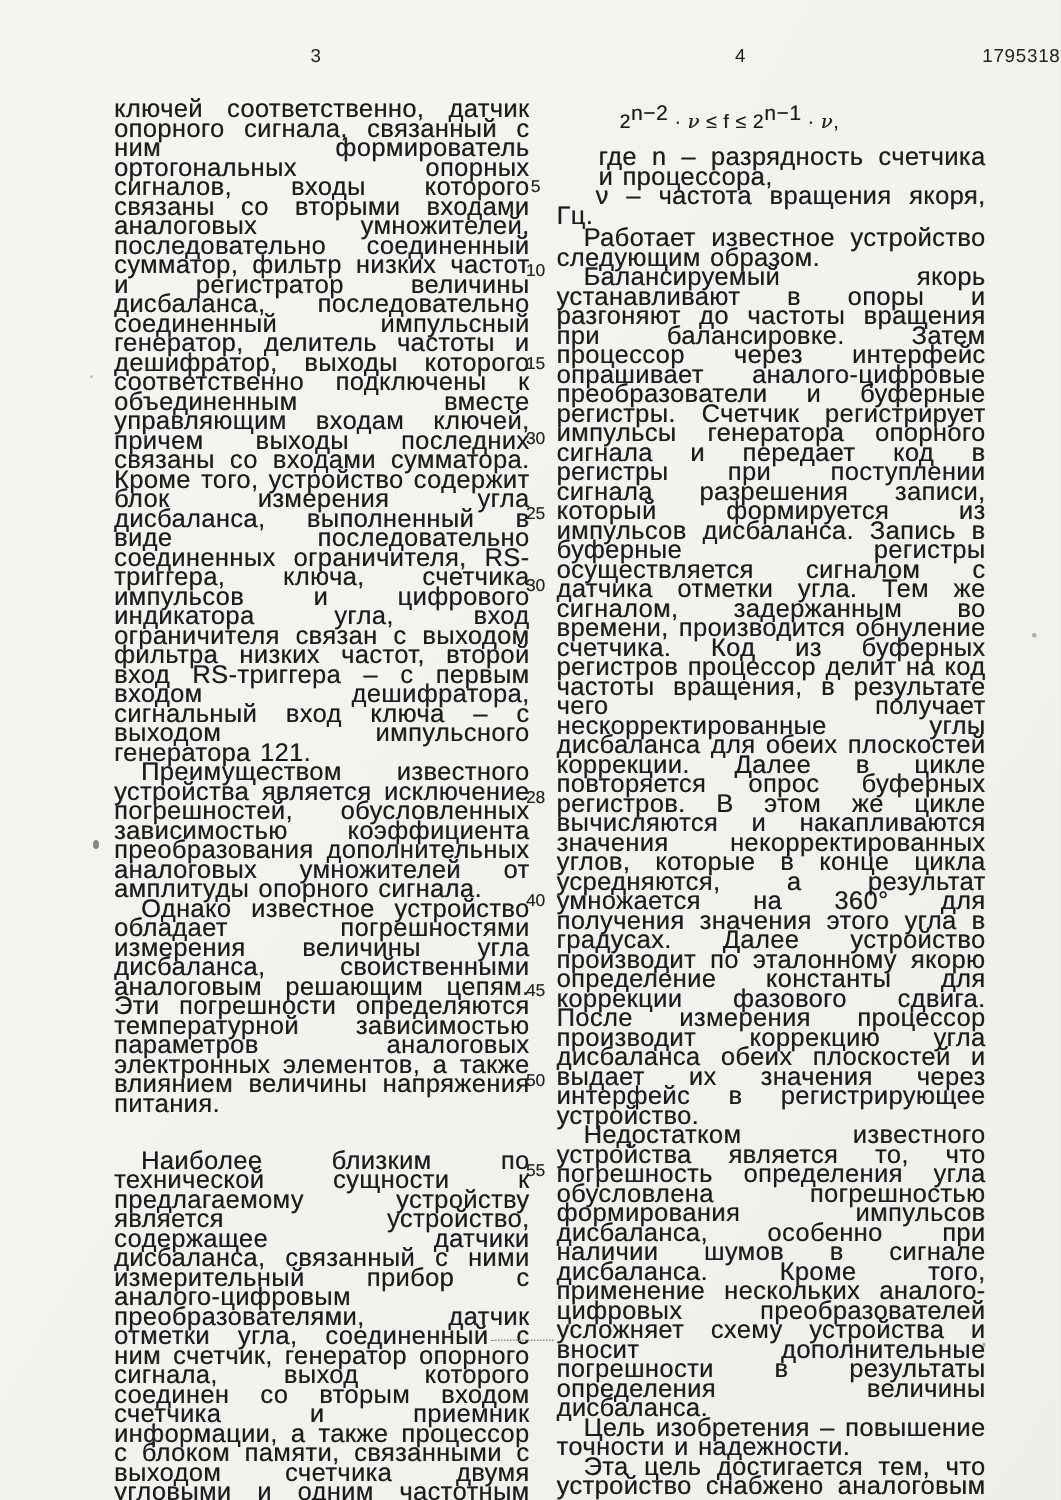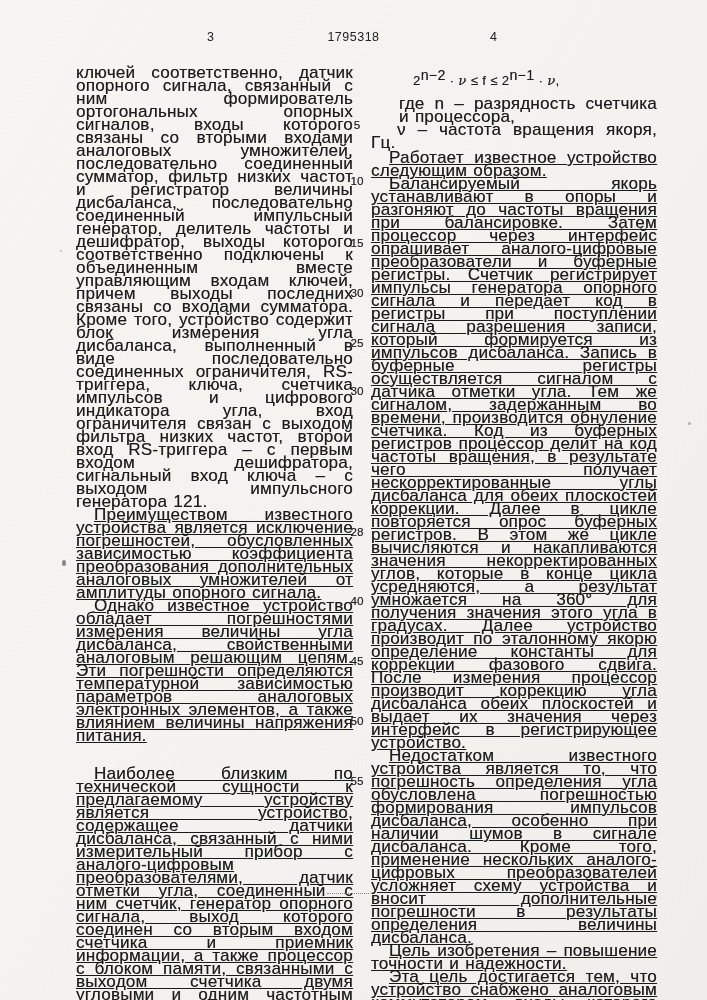--- a/index.html
+++ b/index.html
@@ -10,34 +10,34 @@
     -webkit-font-smoothing:antialiased;
   }
   .page{
     position:relative;width:707px;height:1000px;overflow:hidden;
     background:linear-gradient(120deg,#f6f5f1 0%,#f3f2ee 55%,#efeeea 100%);
     color:#1c1c1c;
   }
   
   .header-num{position:absolute;top:30px;font-size:12.5px;color:#222;}
   .pg-left{left:207px;}
-  .patent-no{left:0;right:0;text-align:center;letter-spacing:0.5px;}
+  .patent-no{left:0;right:0;text-align:right;letter-spacing:0.5px;}
   .pg-right{left:490px;}
   
   .col{position:absolute;top:66px;}
   .col-left{left:76px;width:277px;}
   .col-right{left:371px;top:62px;width:286px;}
   .col p{
     margin:0;text-align:justify;
     font-size:17px;line-height:13px;
     letter-spacing:0.25px;word-spacing:1.2px;
     color:#1b1b1b;
     text-shadow:0.25px 0 0 rgba(20,20,20,0.55);
   }
-  .col p.indent{text-indent:18px;text-decoration:underline;}
+  .col p.indent{text-indent:18px;}
   .col p.gap-before{margin-top:25px;}
   
   .formula{
     margin:11px 0 9px 42px;
     font-size:13px;letter-spacing:0.4px;
     text-shadow:0.25px 0 0 rgba(20,20,20,0.55);
   }
   .formula sup{font-size:14px;vertical-align:super;line-height:0;}
   .nu{font-style:italic;font-family:"DejaVu Serif",serif;}
   .where-1{text-indent:0 !important;margin-top:7px !important;padding-left:28px;}

